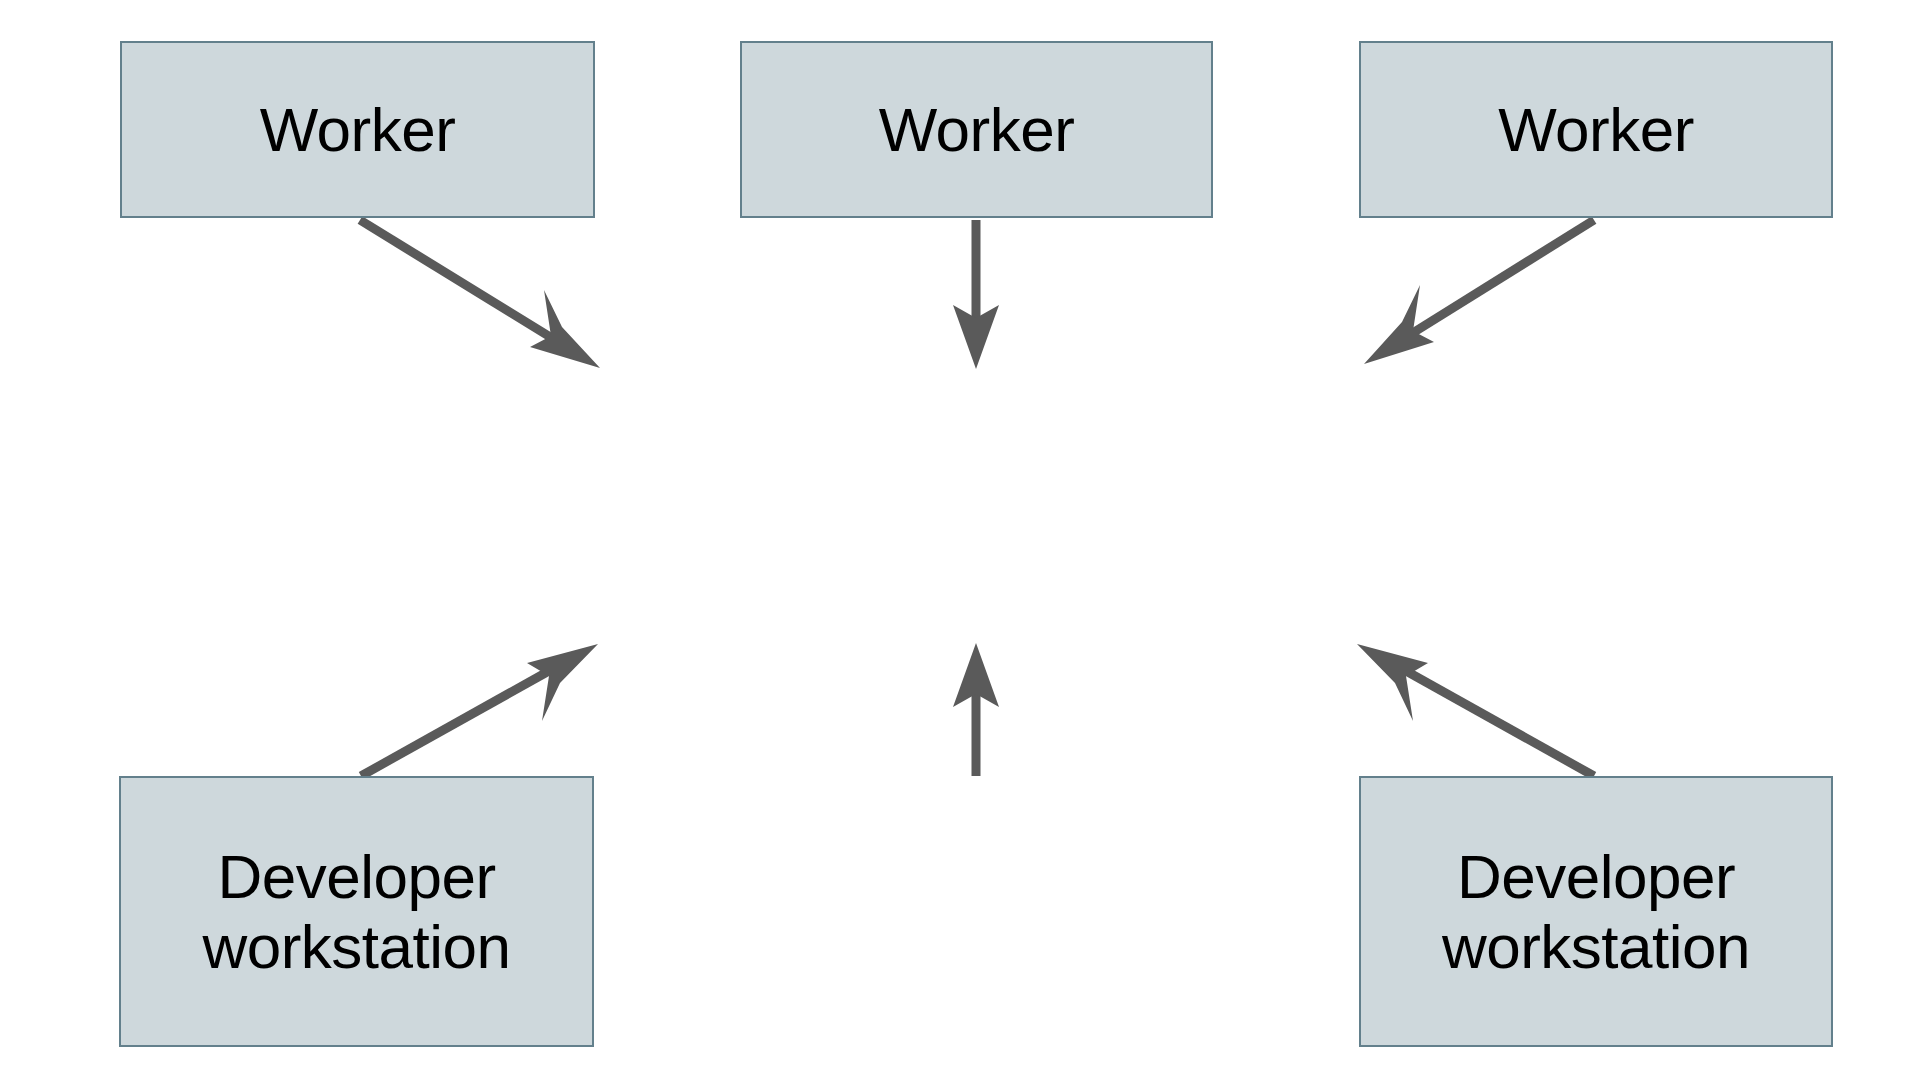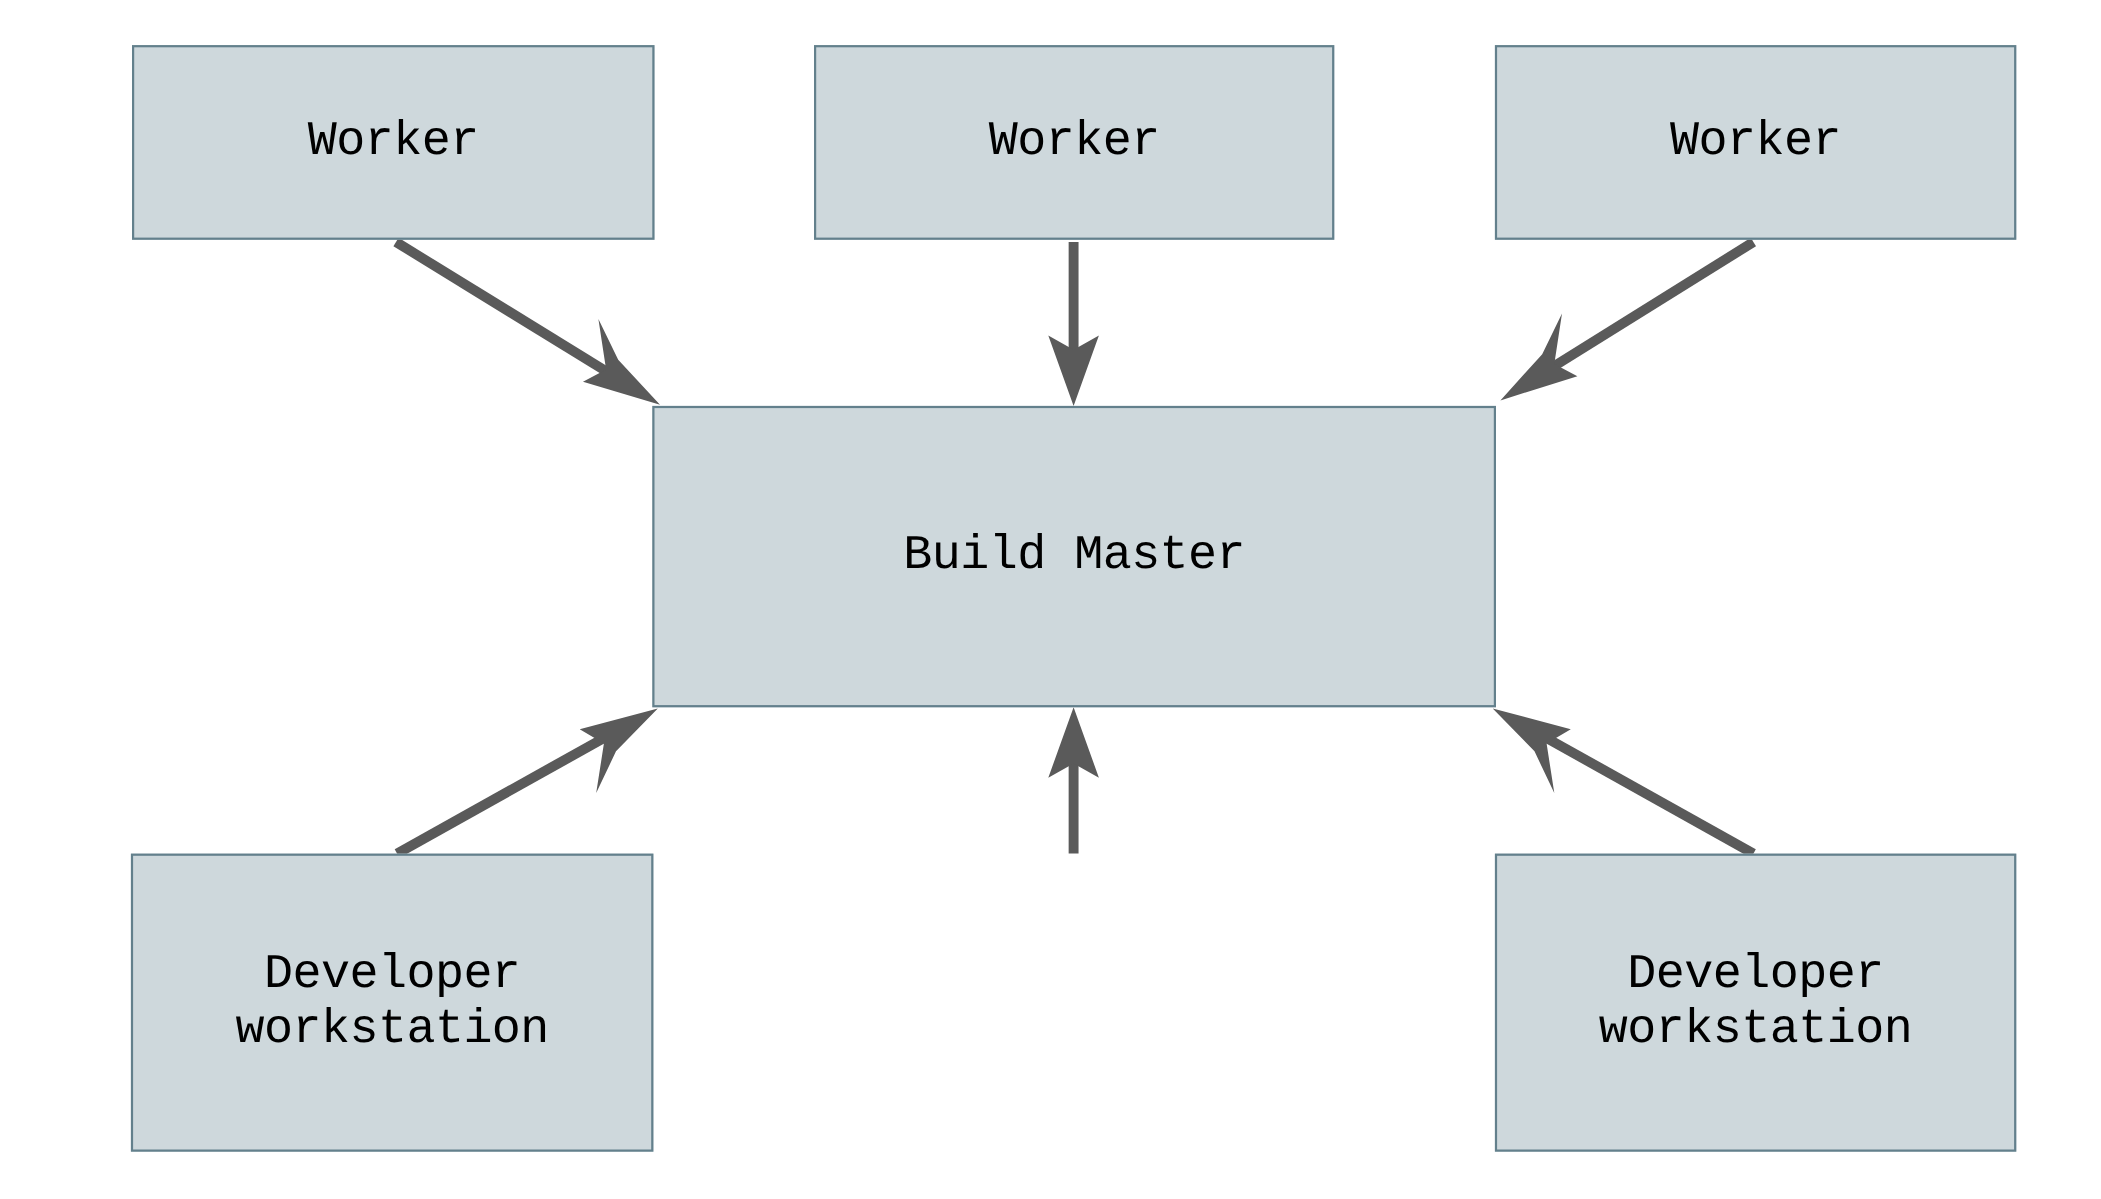--- a/index.html
+++ b/index.html
@@ -32,23 +32,23 @@
     box-sizing: border-box;
     background: #ced8dc;
     border: 2px solid #63808c;
     display: flex;
     align-items: center;
     justify-content: center;
     text-align: center;
   }
   .node-label {
     color: #000000;
-    font-family: Liberation Mono, monospace;
+    font-family: Liberation Sans, sans-serif;
     font-weight: 400;
-    font-size: 44px;
+    font-size: 62px;
     line-height: 1.12;
     letter-spacing: -0.5px;
     white-space: pre-line;
   }
   
   #node-worker-1 { left: 120px; top: 41px;  width: 475px; height: 177px; }
   #node-worker-2 { left: 740px; top: 41px;  width: 473px; height: 177px; }
   #node-worker-3 { left: 1359px; top: 41px; width: 474px; height: 177px; }
   
   #node-build-master { left: 593px; top: 369px; width: 767px; height: 274px; }
@@ -103,23 +103,20 @@
   </div>
 
   <div class="node" id="node-worker-2">
     <span class="node-label">Worker</span>
   </div>
 
   <div class="node" id="node-worker-3">
     <span class="node-label">Worker</span>
   </div>
 
-  <div class="node" id="node-build-master">
-    <span class="node-label">Build Master</span>
-  </div>
 
   <div class="node" id="node-dev-ws-1">
     <span class="node-label">Developer
 workstation</span>
   </div>
 
 
   <div class="node" id="node-dev-ws-2">
     <span class="node-label">Developer
 workstation</span>

